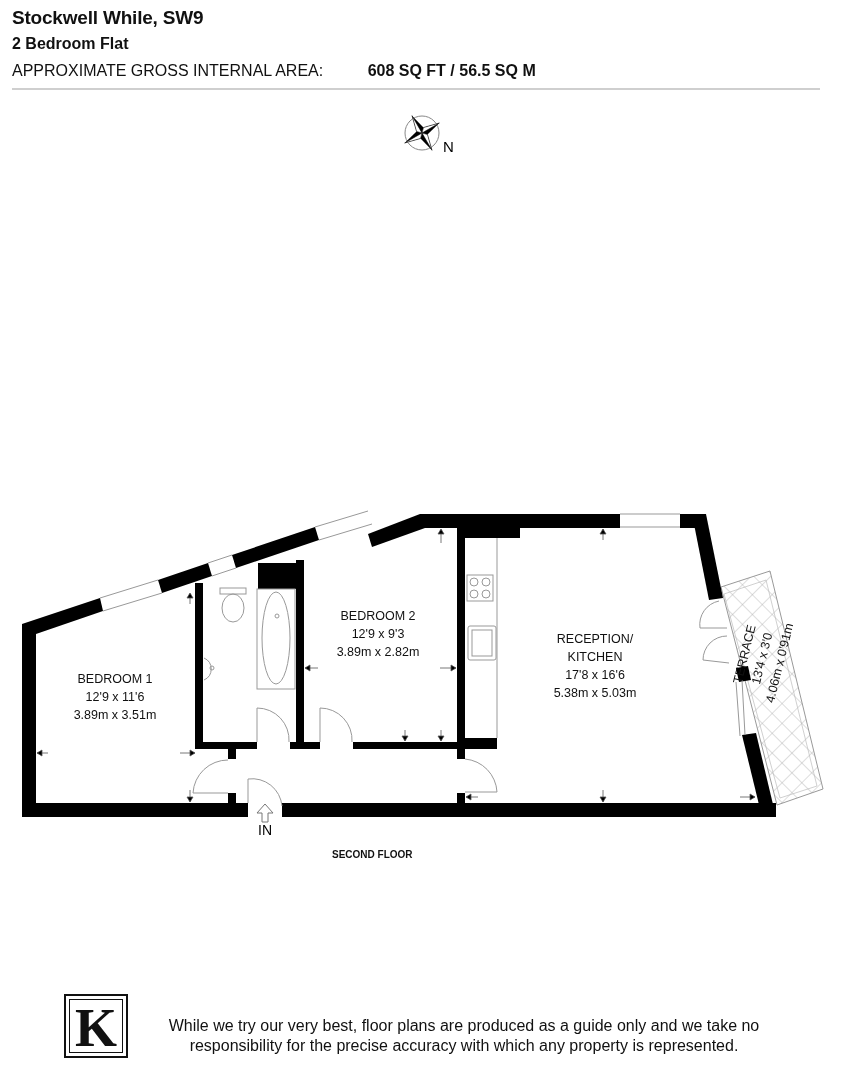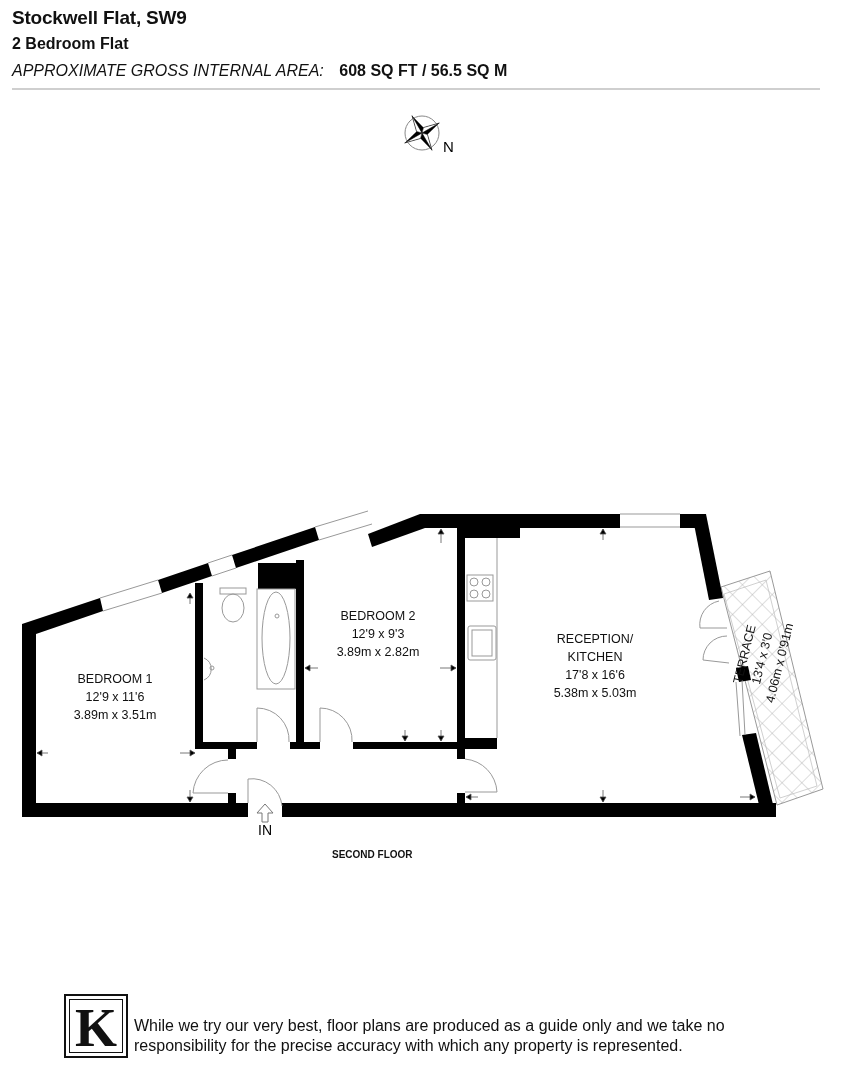--- a/index.html
+++ b/index.html
@@ -1,35 +1,35 @@
 <!DOCTYPE html>
 <html><head>
 <meta charset="utf-8">
 <style>
   html, body { margin:0; padding:0; background:#ffffff; }
   body { width:842px; height:1080px; position:relative; overflow:hidden;
          font-family:"Liberation Sans", sans-serif; color:#111; }
   .hdr-title { position:absolute; left:12px; top:7px; font-size:19px; font-weight:bold; letter-spacing:-0.2px; }
   .hdr-sub { position:absolute; left:12px; top:35px; font-size:16px; font-weight:bold; }
   .hdr-area { position:absolute; left:12px; top:62px; font-size:16px; }
-  .hdr-area .lbl { margin-right:11px;font-style:italic; }
+  .hdr-area .lbl { margin-right:40px; }
   .hdr-area .val { font-weight:bold;margin-top:24px; }
   .hdr-rule { position:absolute; left:12px; top:88px; width:808px; height:2px; background:#cfcfcf; }
   .plan { position:absolute; left:0; top:0; }
   .room-txt { font-family:"Liberation Sans", sans-serif; font-size:12.5px; fill:#111; text-anchor:middle; }
   .floor-label { position:absolute; left:332px; top:849px; font-size:10px; font-weight:bold; }
   .footer-logo { position:absolute; left:64px; top:994px; width:64px; height:64px; border:2px solid #111; box-sizing:border-box; }
   .footer-logo .inner { position:absolute; left:3px; top:3px; right:3px; bottom:3px; border:1px solid #111;
          font-family:"Liberation Serif", serif; font-size:54px; font-weight:bold; text-align:center; line-height:56px; }
-  .footer-text { position:absolute; left:134px; top:1016px; width:660px; font-size:16px; line-height:20px; }
+  .footer-text { position:absolute; left:134px; top:1016px; width:660px; text-align:center; font-size:16px; line-height:20px; }
 </style>
 </head>
 <body>
 
-<div class="hdr-title">Stockwell Flat, SW9</div>
+<div class="hdr-title">Stockwell While, SW9</div>
 <div class="hdr-sub">2 Bedroom Flat</div>
 <div class="hdr-area">
   <span class="lbl">APPROXIMATE GROSS INTERNAL AREA:</span>
   <span class="val">608 SQ FT / 56.5 SQ M</span>
 </div>
 <div class="hdr-rule"></div>
 
 <svg class="plan" width="842" height="1080" viewBox="0 0 842 1080">
 
   <g transform="translate(422,133)">

